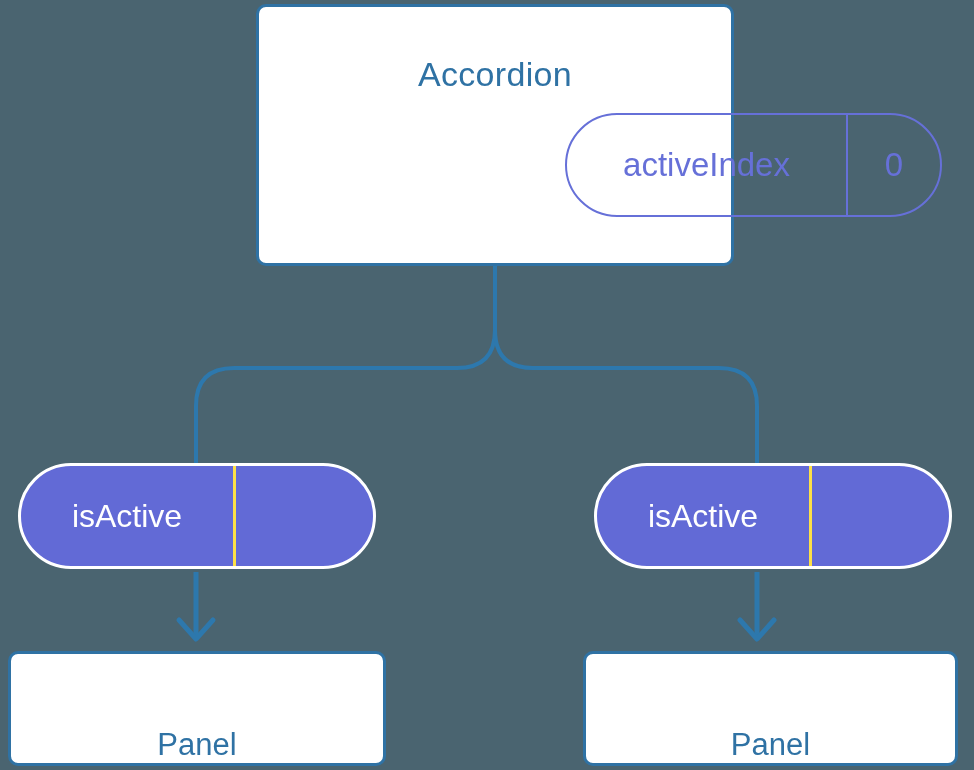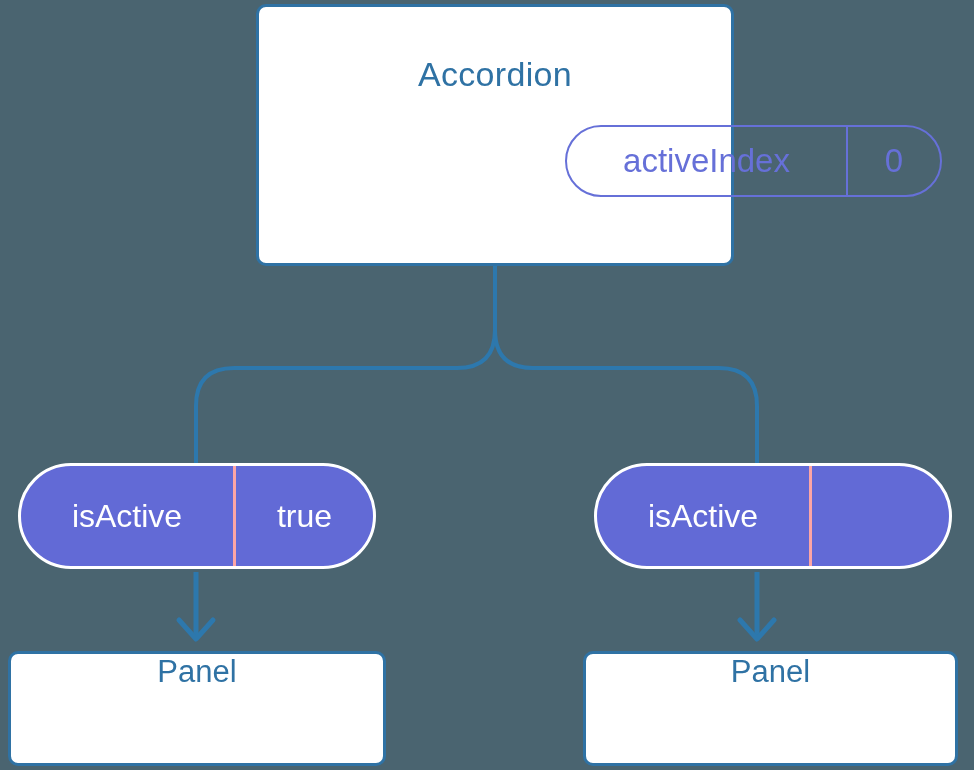--- a/index.html
+++ b/index.html
@@ -56,23 +56,23 @@
     color: #2f72a4;
     font-size: 34px;
     font-weight: 400;
     letter-spacing: 0.3px;
   }
 
   
   .pill-outline {
     position: absolute;
     left: 306px;
-    top: 118px;
+    top: 106px;
     width: 377px;
-    height: 72px;
+    height: 104px;
     border: 2px solid #6670d8;
     border-radius: 52px;
     box-sizing: border-box;
     display: flex;
     align-items: stretch;
   }
   .pill-outline .pill-key {
     flex: 0 0 281px;
     display: flex;
     align-items: center;
@@ -107,39 +107,39 @@
   }
   .pill-filled.left  { left: 18px; }
   .pill-filled.right { left: 594px; }
   .pill-filled .pill-key {
     flex: 0 0 215px;
     display: flex;
     align-items: center;
     justify-content: center;
     color: #ffffff;
     font-size: 32px;
-    border-right: 3px solid #fca5a5;
+    border-right: 3px solid #fde047;
     box-sizing: border-box;
   }
   .pill-filled .pill-val {
     flex: 1 1 auto;
     display: flex;
     align-items: center;
     justify-content: center;
     color: #ffffff;
     font-size: 32px;
   }
 
   
   .card-panel {
     top: 651px;
     height: 115px;
     border-radius: 10px;
     display: flex;
-    align-items: flex-start;
+    align-items: flex-end;
     justify-content: center;
   }
   .card-panel.left  { left: 8px;   width: 378px; }
   .card-panel.right { left: 583px; width: 375px; }
   .panel-label {
     color: #2f72a4;
     font-size: 31px;
   }
 </style>
 </head>
@@ -167,21 +167,20 @@
     <div class="card-title">Accordion</div>
 
     <div class="pill-outline">
       <div class="pill-key">activeIndex</div>
       <div class="pill-val">0</div>
     </div>
   </div>
 
   <div class="pill-filled left">
     <div class="pill-key">isActive</div>
-    <div class="pill-val">true</div>
   </div>
 
   <div class="pill-filled right">
     <div class="pill-key">isActive</div>
   </div>
 
   <div class="card card-panel left">
     <div class="panel-label">Panel</div>
   </div>
 

